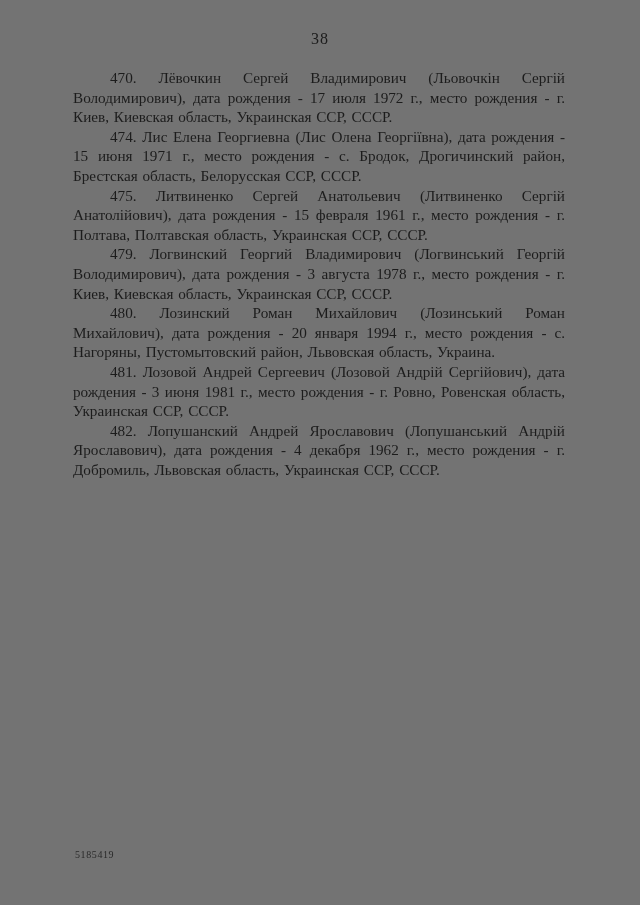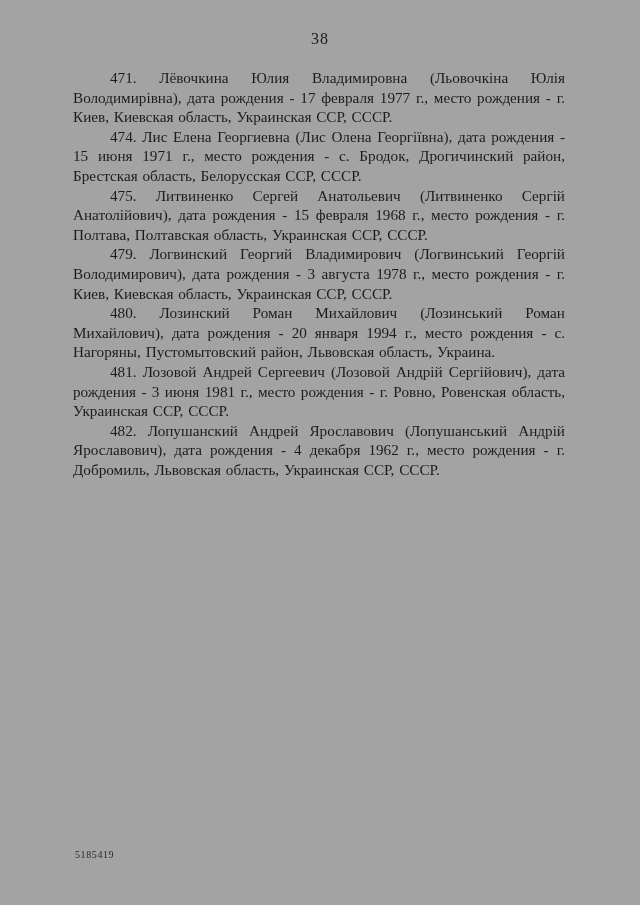--- a/index.html
+++ b/index.html
@@ -4,21 +4,21 @@
 <style>
   html, body {
     margin: 0;
     padding: 0;
     background: #ffffff;
   }
   .page {
     position: relative;
     width: 640px;
     height: 905px;
-    background: #a3a3a3;
+    background: #737373;
     font-family: "Liberation Serif", "DejaVu Serif", serif;
     color: #1c1c1c;
     overflow: hidden;
   }
   .page-number {
     position: absolute;
     top: 30px;
     left: 0;
     width: 100%;
     text-align: center;
@@ -50,23 +50,23 @@
   }
 </style>
 </head>
 <body>
 
 <div class="page">
 
   <div class="page-number">38</div>
 
   <div class="content">
-    <p>471. Лёвочкина Юлия Владимировна (Льовочкіна Юлія Володимирівна), дата рождения - 17 февраля 1977 г., место рождения - г. Киев, Киевская область, Украинская ССР, СССР.</p>
+    <p>470. Лёвочкин Сергей Владимирович (Льовочкін Сергій Володимирович), дата рождения - 17 июля 1972 г., место рождения - г. Киев, Киевская область, Украинская ССР, СССР.</p>
     <p>474. Лис Елена Георгиевна (Лис Олена Георгіївна), дата рождения - 15 июня 1971 г., место рождения - с. Бродок, Дрогичинский район, Брестская область, Белорусская ССР, СССР.</p>
-    <p>475. Литвиненко Сергей Анатольевич (Литвиненко Сергій Анатолійович), дата рождения - 15 февраля 1968 г., место рождения - г. Полтава, Полтавская область, Украинская ССР, СССР.</p>
+    <p>475. Литвиненко Сергей Анатольевич (Литвиненко Сергій Анатолійович), дата рождения - 15 февраля 1961 г., место рождения - г. Полтава, Полтавская область, Украинская ССР, СССР.</p>
     <p>479. Логвинский Георгий Владимирович (Логвинський Георгій Володимирович), дата рождения - 3 августа 1978 г., место рождения - г. Киев, Киевская область, Украинская ССР, СССР.</p>
     <p>480. Лозинский Роман Михайлович (Лозинський Роман Михайлович), дата рождения - 20 января 1994 г., место рождения - с. Нагоряны, Пустомытовский район, Львовская область, Украина.</p>
     <p>481. Лозовой Андрей Сергеевич (Лозовой Андрій Сергійович), дата рождения - 3 июня 1981 г., место рождения - г. Ровно, Ровенская область, Украинская ССР, СССР.</p>
     <p>482. Лопушанский Андрей Ярославович (Лопушанський Андрій Ярославович), дата рождения - 4 декабря 1962 г., место рождения - г. Добромиль, Львовская область, Украинская ССР, СССР.</p>
   </div>
 
   <div class="footer-code">5185419</div>
 
 </div>
 

